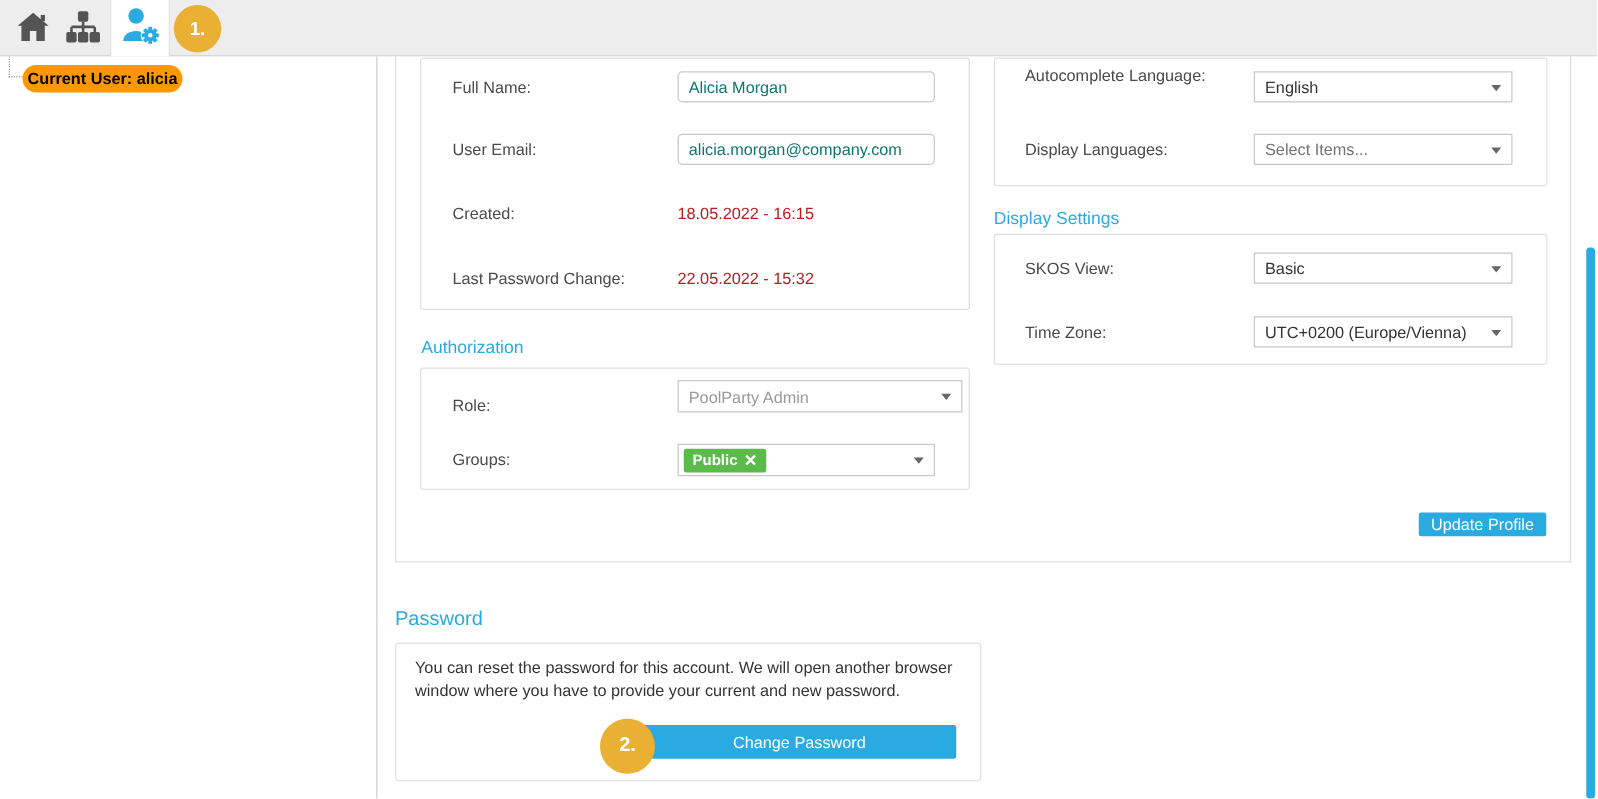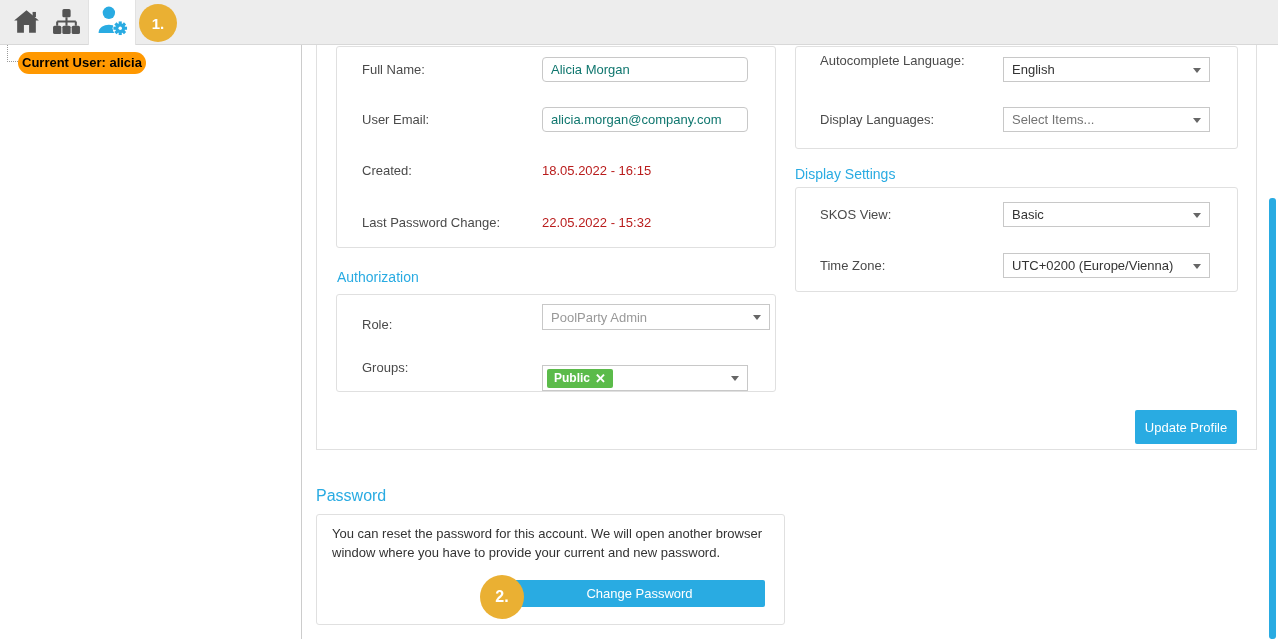--- a/index.html
+++ b/index.html
@@ -168,21 +168,21 @@
   <div class="f-static" style="left:542px; top:210px;">22.05.2022 - 15:32</div>
 
   <div class="section-hdr" style="left:337px; top:269px;">Authorization</div>
   <div class="panel" style="left:336px; top:294px; width:440px; height:98px;"></div>
   <div class="f-label" style="left:362px; top:312px; line-height:26px;">Role:</div>
   <div class="sel disabled" style="left:542px; top:304px; width:228px; height:26px;">
     <span>PoolParty Admin</span>
     <span class="caret"></span>
   </div>
   <div class="f-label" style="left:362px; top:355px; line-height:26px;">Groups:</div>
-  <div class="sel" style="left:542px; top:355px; width:206px; height:26px; padding-left:4px;margin-top:10px;">
+  <div class="sel" style="left:542px; top:355px; width:206px; height:26px; padding-left:4px;">
     <span class="tag">
       <span>Public</span>
       <span class="x">✕</span>
     </span>
     <span class="caret"></span>
   </div>
 
   <div class="panel" style="left:795px; top:46px; width:443px; height:103px;"></div>
   <div class="f-label" style="left:820px; top:48px;">Autocomplete Language:</div>
   <div class="sel" style="left:1003px; top:57px; width:207px;">
@@ -201,21 +201,21 @@
   <div class="sel" style="left:1003px; top:202px; width:207px;">
     <span>Basic</span>
     <span class="caret"></span>
   </div>
   <div class="f-label" style="left:820px; top:253px;">Time Zone:</div>
   <div class="sel" style="left:1003px; top:253px; width:207px;">
     <span>UTC+0200 (Europe/Vienna)</span>
     <span class="caret"></span>
   </div>
 
-  <button class="btn-blue" style="left:1135px; top:410px; width:102px; height:34px;">Update Profile</button>
+  <button class="btn-blue" style="left:1135px; top:410px; width:102px; height:19px;">Update Profile</button>
 
   <div class="pw-hdr" style="left:316px; top:487px;">Password</div>
   <div class="panel" style="left:316px; top:514px; width:469px; height:111px;"></div>
   <div class="pw-text" style="left:332px; top:543px;">window where you have to provide your current and new password.</div>
   <div class="pw-text" style="left:332px; top:524px;">You can reset the password for this account. We will open another browser</div>
   <button class="btn-blue" style="left:514px; top:580px; width:251px; height:27px; z-index:5;">Change Password</button>
   <div class="badge-circle" id="badge-step2">2.</div>
 
   <div class="scrollbar-thumb"></div>
 

